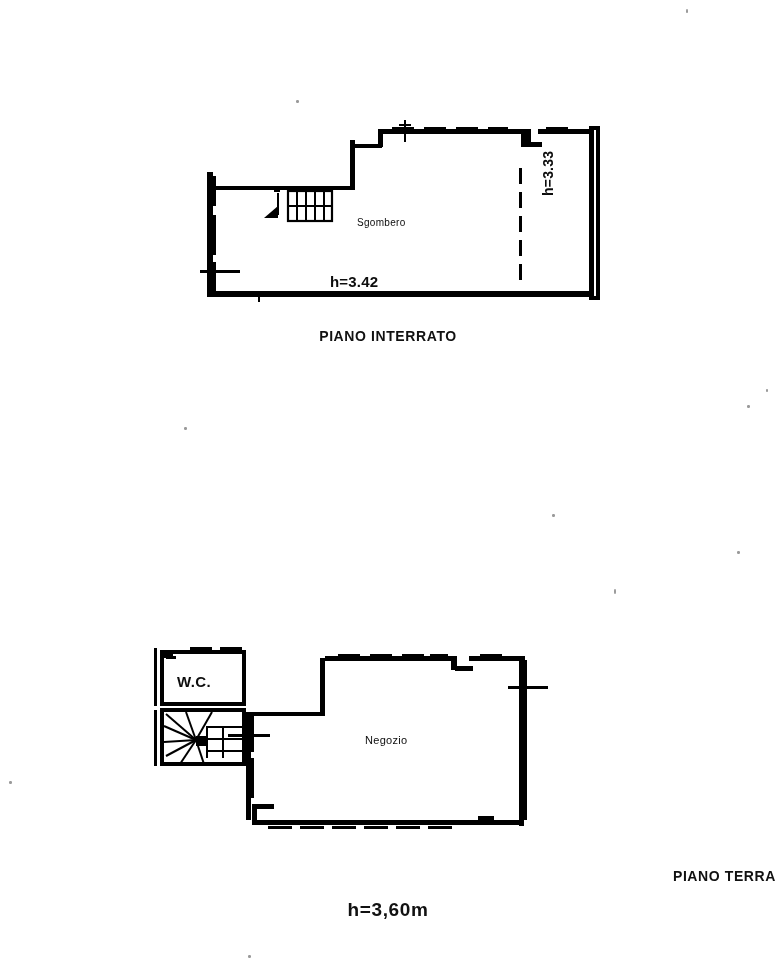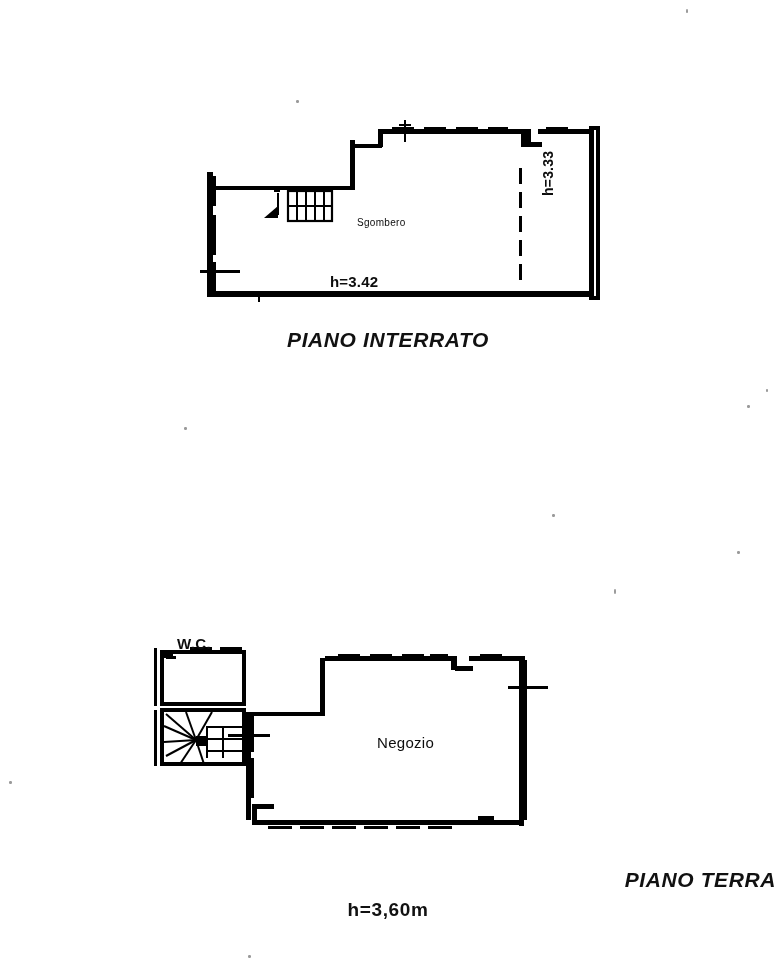--- a/index.html
+++ b/index.html
@@ -34,22 +34,21 @@
   .caption {
     position: absolute;
     width: 100%;
     text-align: center;
     font-family: "Liberation Sans", sans-serif;
     font-weight: bold;
     letter-spacing: 0.6px;
     color: #111111;
   }
   .caption-main {
-    font-size: 21px;
-    font-style: italic;
+    font-size: 14px;
   }
   .caption-sub {
     font-size: 19px;
   }
 
   #caption-interrato { top: 328px; left: 0; }
   #caption-terra     { top: 868px; left: 0; text-align: right; }
   #caption-terra-h   { top: 899px; left: 0; }
 
   
@@ -74,26 +73,25 @@
   .label-h333 {
     left: 540px; top: 196px;
     font-size: 14px;
     font-weight: bold;
     letter-spacing: 0.2px;
     transform: rotate(-90deg);
     transform-origin: left top;
   }
   .label-negozio {
     left: 365px; top: 734px;
-    font-size: 15px;
+    font-size: 11px;
     letter-spacing: 0.3px;
-    margin-left: 12px;
   }
   .label-wc {
-    left: 177px; top: 635px;
+    left: 177px; top: 673px;
     font-size: 15px;
     font-weight: bold;
     letter-spacing: 0.4px;
   }
 
   
   .speck {
     position: absolute;
     background: #9a9a9a;
     border-radius: 40%;

